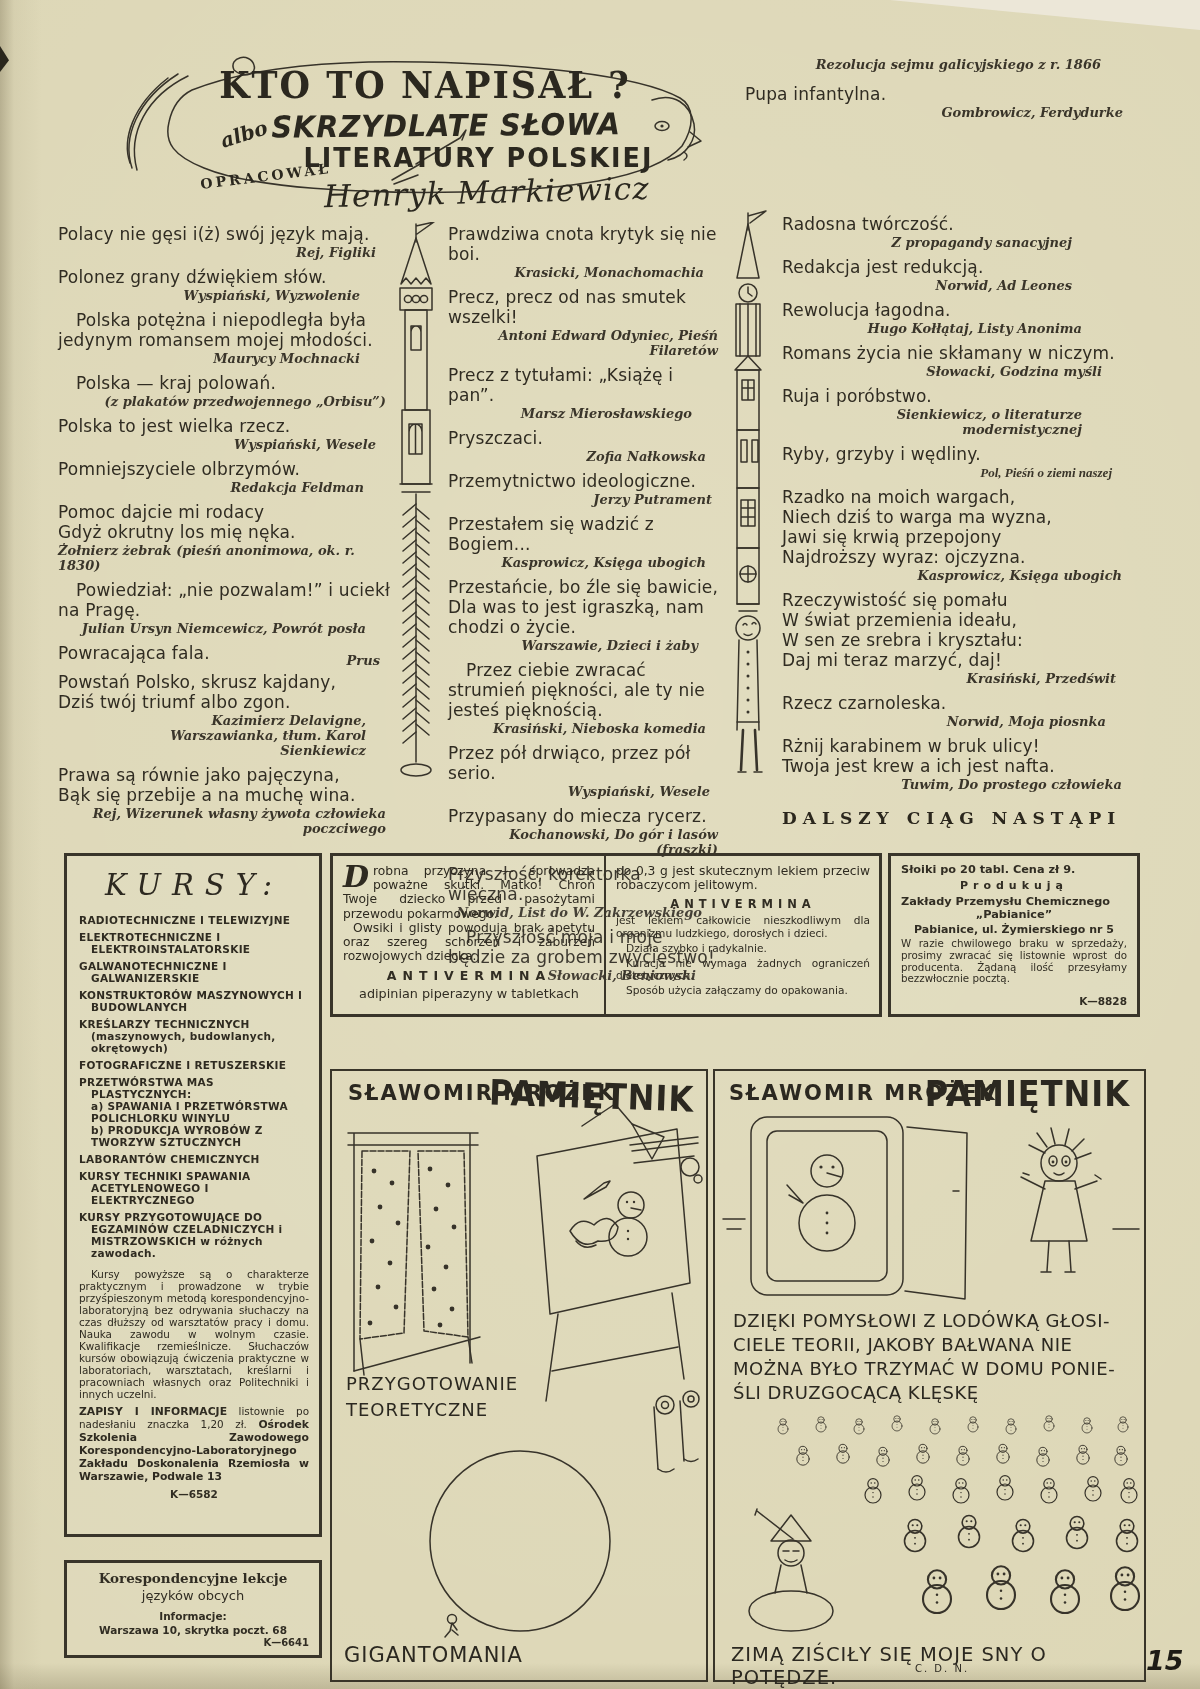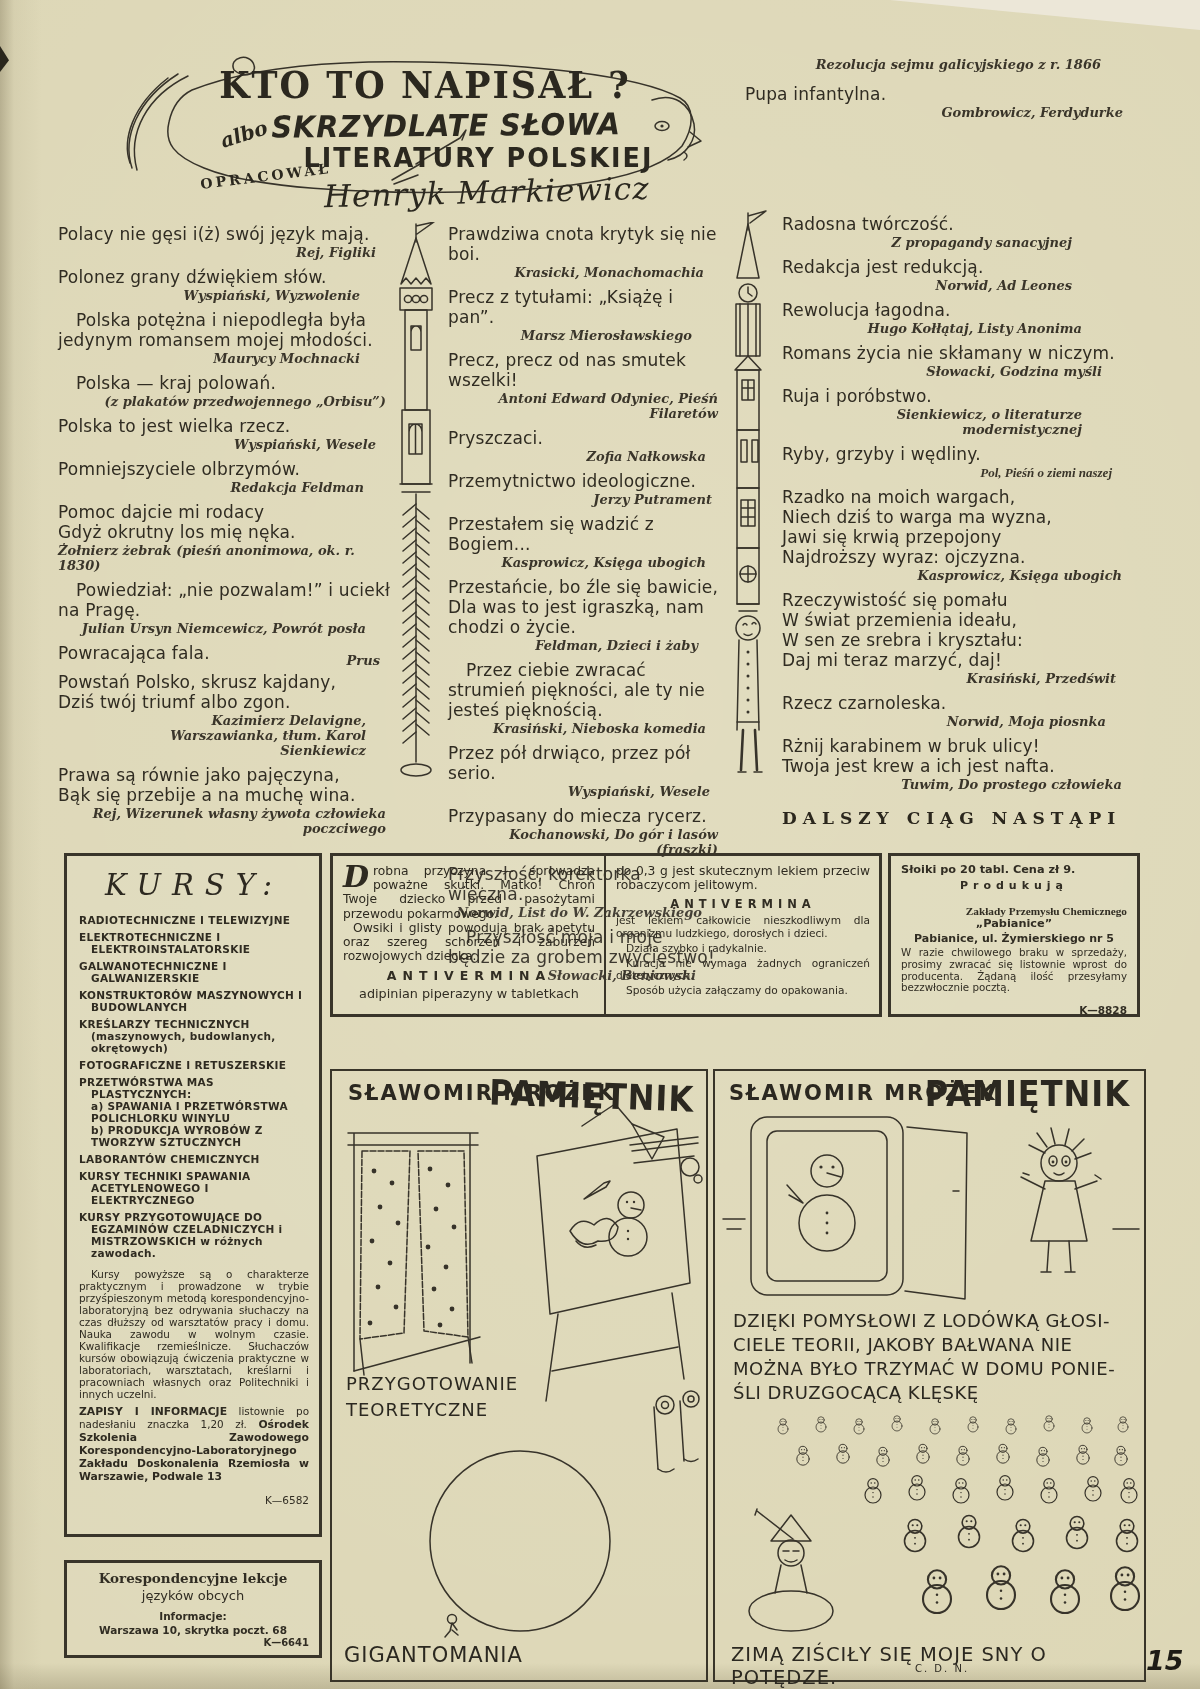--- a/index.html
+++ b/index.html
@@ -49,41 +49,41 @@
   
   .box{position:absolute;border:3px solid #39352a;box-sizing:border-box;background:rgba(255,255,248,.06);}
   .kursy{left:64px;top:853px;width:258px;height:684px;padding:8px 10px 6px 12px;overflow:hidden;}
   .kursy-title{font-family:"DejaVu Serif",serif;font-size:29px;letter-spacing:11px;text-align:center;
                color:#2d2920;margin:4px 0 12px;font-style:italic;}
   .k-item{font-weight:bold;font-size:10.5px;line-height:12px;letter-spacing:.3px;margin-bottom:5px;
           padding-left:12px;text-indent:-12px;white-space:pre-line;color:#2f2b21;}
   .k-note{font-size:10.4px;line-height:12px;text-align:justify;margin-top:9px;text-indent:12px;color:#2f2b21;}
   .k-zap{font-size:10.4px;line-height:12px;text-align:justify;margin-top:5px;color:#2f2b21;}
   .k-zap b{font-size:10.8px;}
-  .k-code{text-align:right;font-weight:normal;font-size:10.5px;margin-top:11px;}
+  .k-code{text-align:center;font-weight:bold;font-size:10.5px;margin-top:5px;}
   .lekcje{left:64px;top:1560px;width:258px;height:98px;text-align:center;padding-top:7px;}
   .lk1{font-family:"DejaVu Serif",serif;font-weight:bold;font-size:13.5px;}
   .lk2{font-size:13px;margin-top:2px;}
   .lk3{font-weight:bold;font-size:10.5px;margin-top:7px;}
   .lk4{font-weight:bold;font-size:10.5px;margin-top:2px;}
   .lk5{text-align:right;font-weight:bold;font-size:10px;padding-right:10px;margin-top:1px;}
   .anti{left:330px;top:853px;width:552px;height:164px;display:flex;}
   .anti-c1{width:50%;padding:8px 9px 4px 10px;border-right:2px solid #39352a;box-sizing:border-box;}
   .anti-c2{width:50%;padding:8px 9px 4px 10px;box-sizing:border-box;}
   .a-p{font-size:12.3px;line-height:14.2px;text-align:justify;color:#2e2a20;}
   .a-drop{float:left;font-family:"DejaVu Serif",serif;font-weight:bold;font-style:italic;
           font-size:30px;line-height:26px;margin:0 4px 0 0;}
   .a-name{text-align:center;font-weight:bold;font-size:12.5px;letter-spacing:6px;margin:5px 0 3px;}
   .a-sub{text-align:center;font-size:12.8px;margin-top:2px;}
   .a-sm{font-size:10.6px;line-height:12.2px;text-align:justify;color:#2e2a20;margin-top:3px;text-indent:10px;}
   .a-sm.noind{text-indent:0;}
   .antiR{left:888px;top:853px;width:252px;height:164px;padding:7px 10px;}
   .r-l1{font-weight:bold;font-size:11.3px;}
   .r-l2{text-align:center;font-weight:bold;font-size:11px;letter-spacing:5px;margin-top:3px;}
-  .r-l3{text-align:right;font-weight:bold;font-size:11.3px;margin-top:13px;font-family:Liberation Serif, serif;}
+  .r-l3{text-align:left;font-weight:bold;font-size:11.3px;margin-top:3px;}
   .r-l4{text-align:center;font-weight:bold;font-size:11.3px;}
   .r-l5{text-align:center;font-weight:bold;font-size:11px;margin-top:2px;}
   .r-p{font-size:10.3px;line-height:11.8px;text-align:justify;margin-top:2px;}
   .r-code{text-align:right;font-weight:bold;font-size:10.5px;margin-top:10px;}
   
   .comic{position:absolute;border:2.5px solid #393529;box-sizing:border-box;}
   .comic svg{position:absolute;left:0;top:0;}
   .hand{position:absolute;font-family:"DejaVu Sans",sans-serif;color:#2b2820;letter-spacing:1px;
         white-space:pre-line;}
   .c-author{font-size:21px;letter-spacing:2px;font-weight:bold;transform:scaleY(1.05);}
@@ -196,43 +196,43 @@
   <path class="ln" d="M28,286 l13,11 m-13,1 l13,11 m-13,1 l13,11 m-13,1 l13,11 m-13,1 l13,11 m-13,1 l13,11 m-13,1 l13,11 m-13,1 l13,11 m-13,1 l13,11 m-13,1 l13,11 m-13,1 l13,11 m-13,1 l13,11 m-13,1 l13,11 m-13,1 l13,11 m-13,1 l13,11 m-13,1 l13,11 m-13,1 l13,11 m-13,1 l13,11 m-13,1 l13,11"></path>
   <ellipse class="ln" cx="28" cy="548" rx="15" ry="6"></ellipse>
 </svg>
 
 <div class="qcol" style="left:448px;top:224px;width:274px;">
   <div class="q">
     <div class="q-text">Prawdziwa cnota krytyk się nie boi.</div>
     <div class="q-attr" style="padding-right:18px;">Krasicki, Monachomachia</div>
   </div>
   <div class="q">
+    <div class="q-text">Precz, precz od nas smutek wszelki!</div>
+    <div class="q-attr">Antoni Edward Odyniec, Pieśń Filaretów</div>
+  </div>
+  <div class="q">
     <div class="q-text">Precz z tytułami: „Książę i pan”.</div>
     <div class="q-attr" style="padding-right:30px;">Marsz Mierosławskiego</div>
   </div>
   <div class="q">
-    <div class="q-text">Precz, precz od nas smutek wszelki!</div>
-    <div class="q-attr">Antoni Edward Odyniec, Pieśń Filaretów</div>
-  </div>
-  <div class="q">
     <div class="q-text">Pryszczaci.</div>
     <div class="q-attr" style="padding-right:16px;">Zofia Nałkowska</div>
   </div>
   <div class="q">
     <div class="q-text">Przemytnictwo ideologiczne.</div>
     <div class="q-attr" style="padding-right:10px;">Jerzy Putrament</div>
   </div>
   <div class="q">
     <div class="q-text">Przestałem się wadzić z Bogiem...</div>
     <div class="q-attr" style="padding-right:16px;">Kasprowicz, Księga ubogich</div>
   </div>
   <div class="q">
     <div class="q-text">Przestańcie, bo źle się bawicie,
 Dla was to jest igraszką, nam chodzi o życie.</div>
-    <div class="q-attr" style="padding-right:24px;">Feldman, Dzieci i żaby</div>
+    <div class="q-attr" style="padding-right:24px;">Warszawie, Dzieci i żaby</div>
   </div>
   <div class="q">
     <div class="q-text ind">Przez ciebie zwracać strumień piękności, ale ty nie jesteś pięknością.</div>
     <div class="q-attr" style="padding-right:16px;">Krasiński, Nieboska komedia</div>
   </div>
   <div class="q">
     <div class="q-text">Przez pół drwiąco, przez pół serio.</div>
     <div class="q-attr" style="padding-right:12px;">Wyspiański, Wesele</div>
   </div>
   <div class="q">

